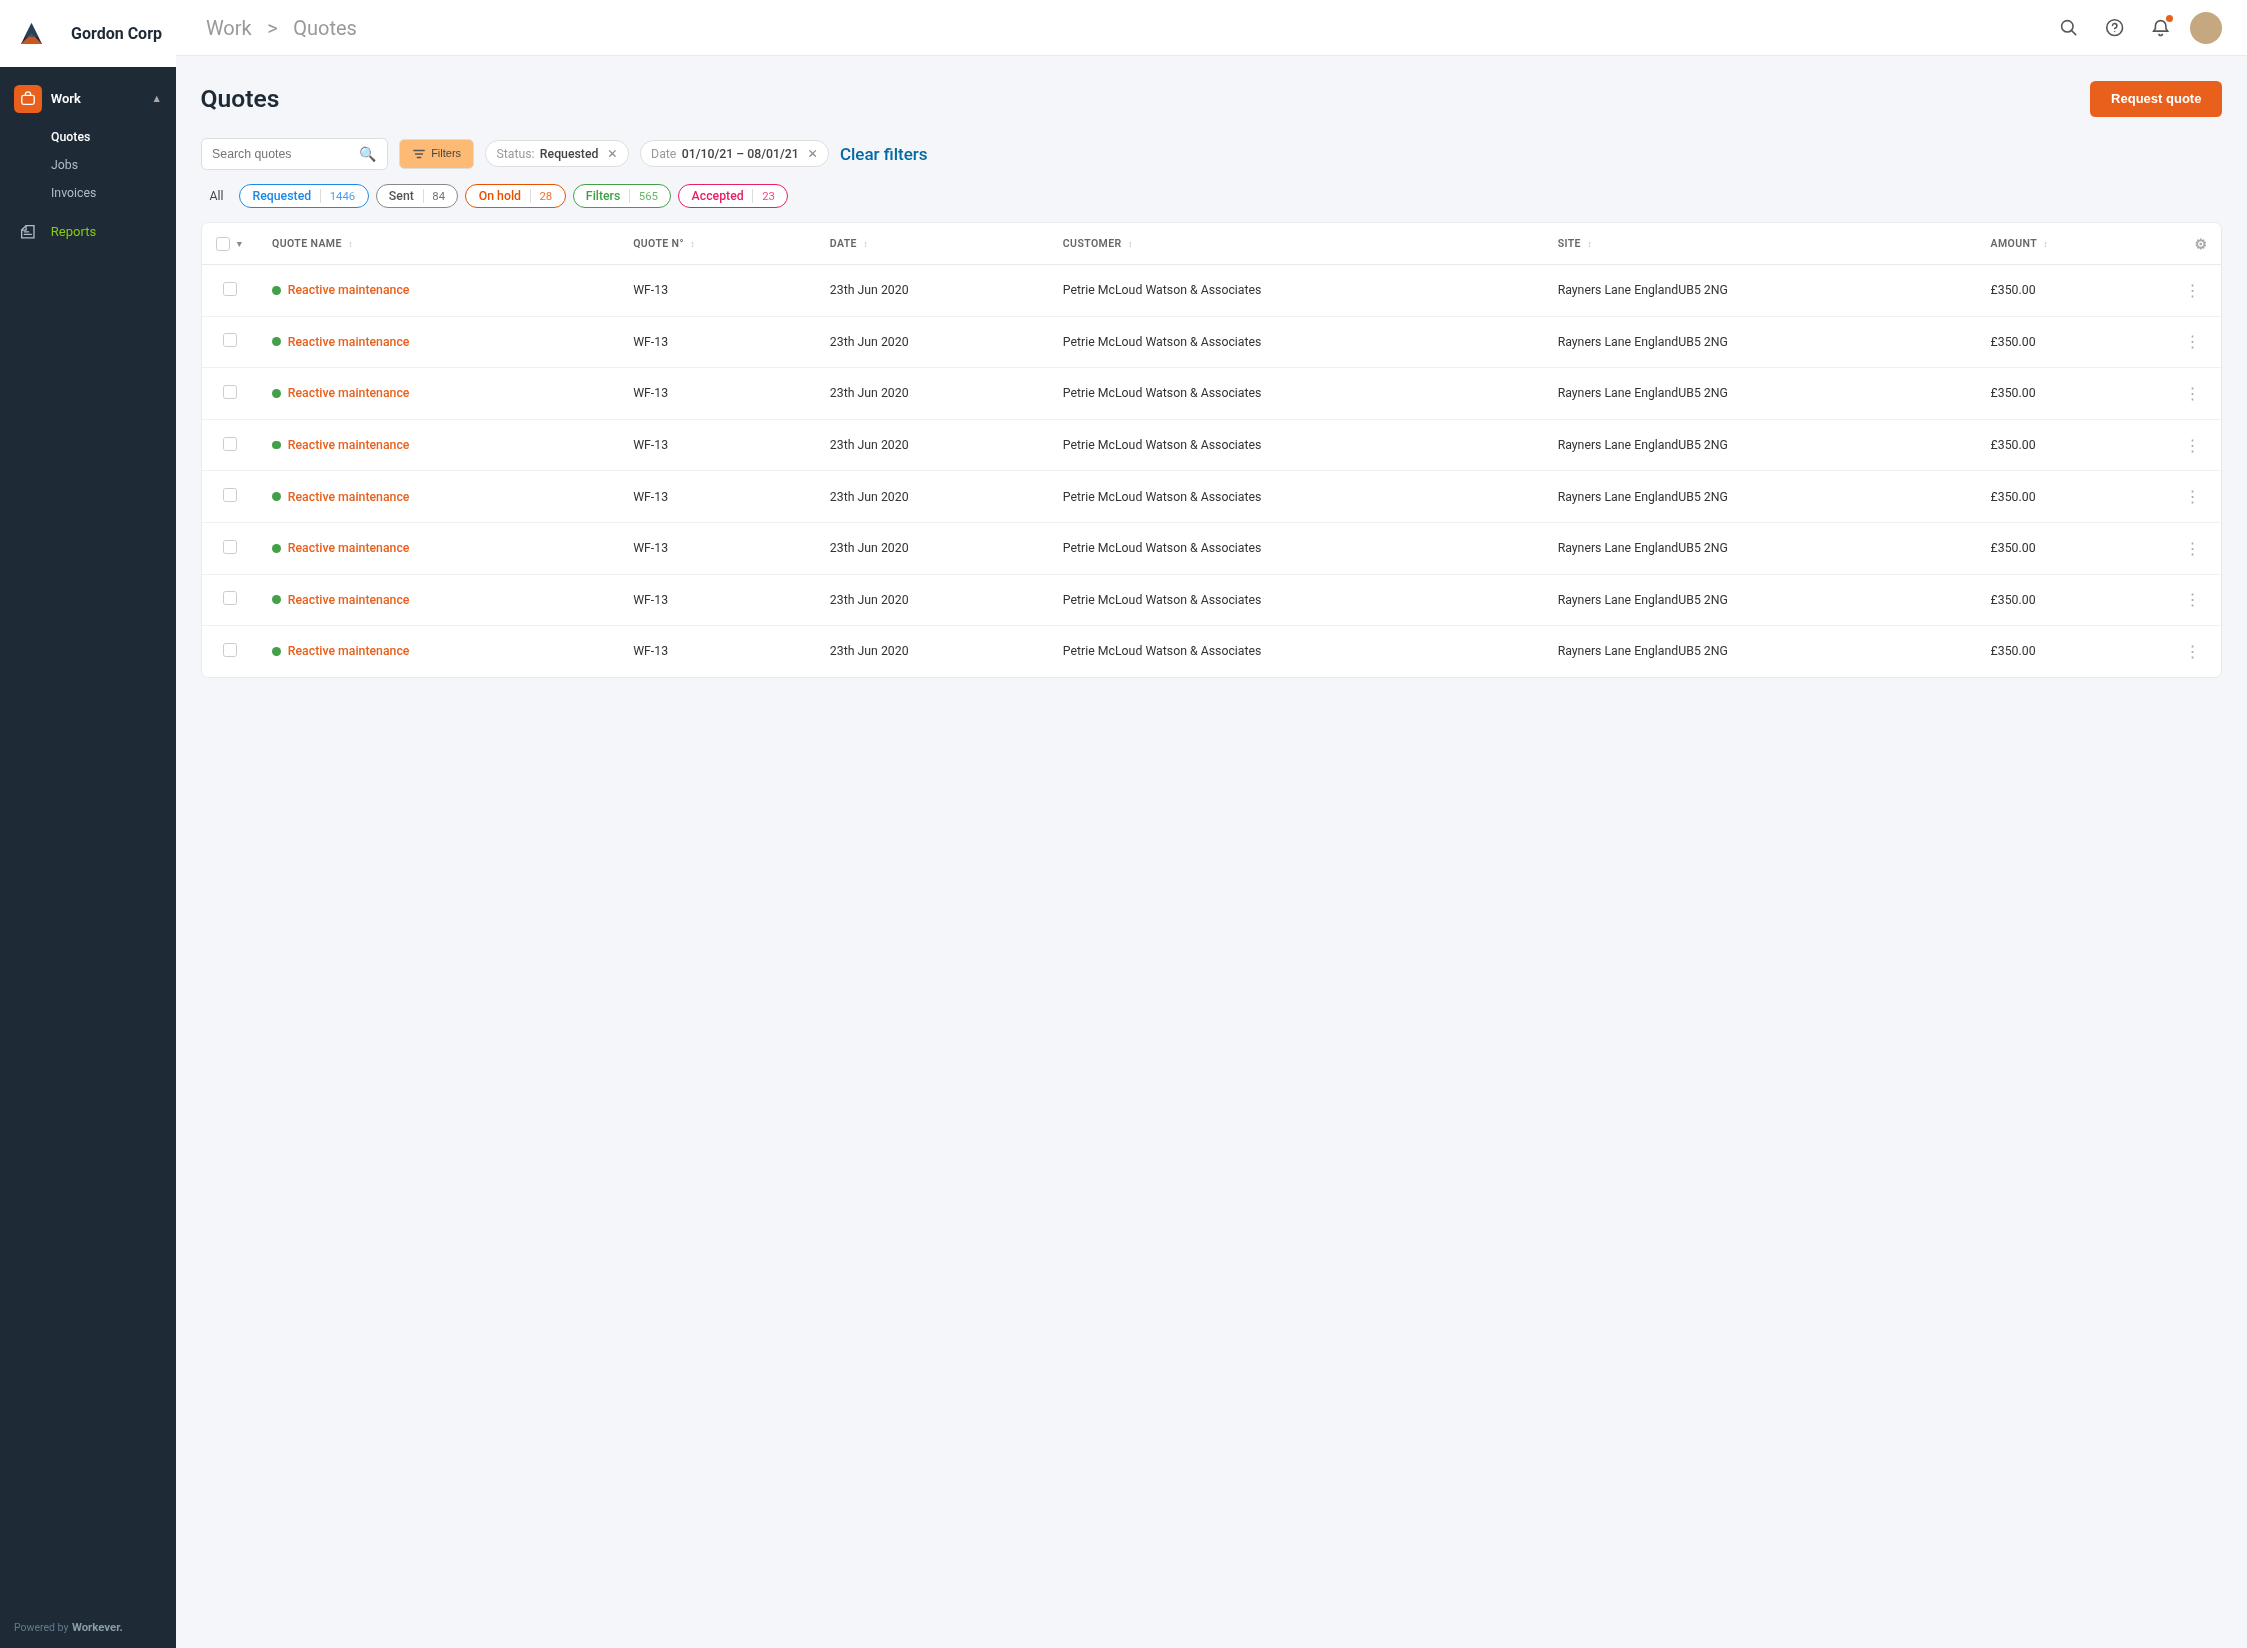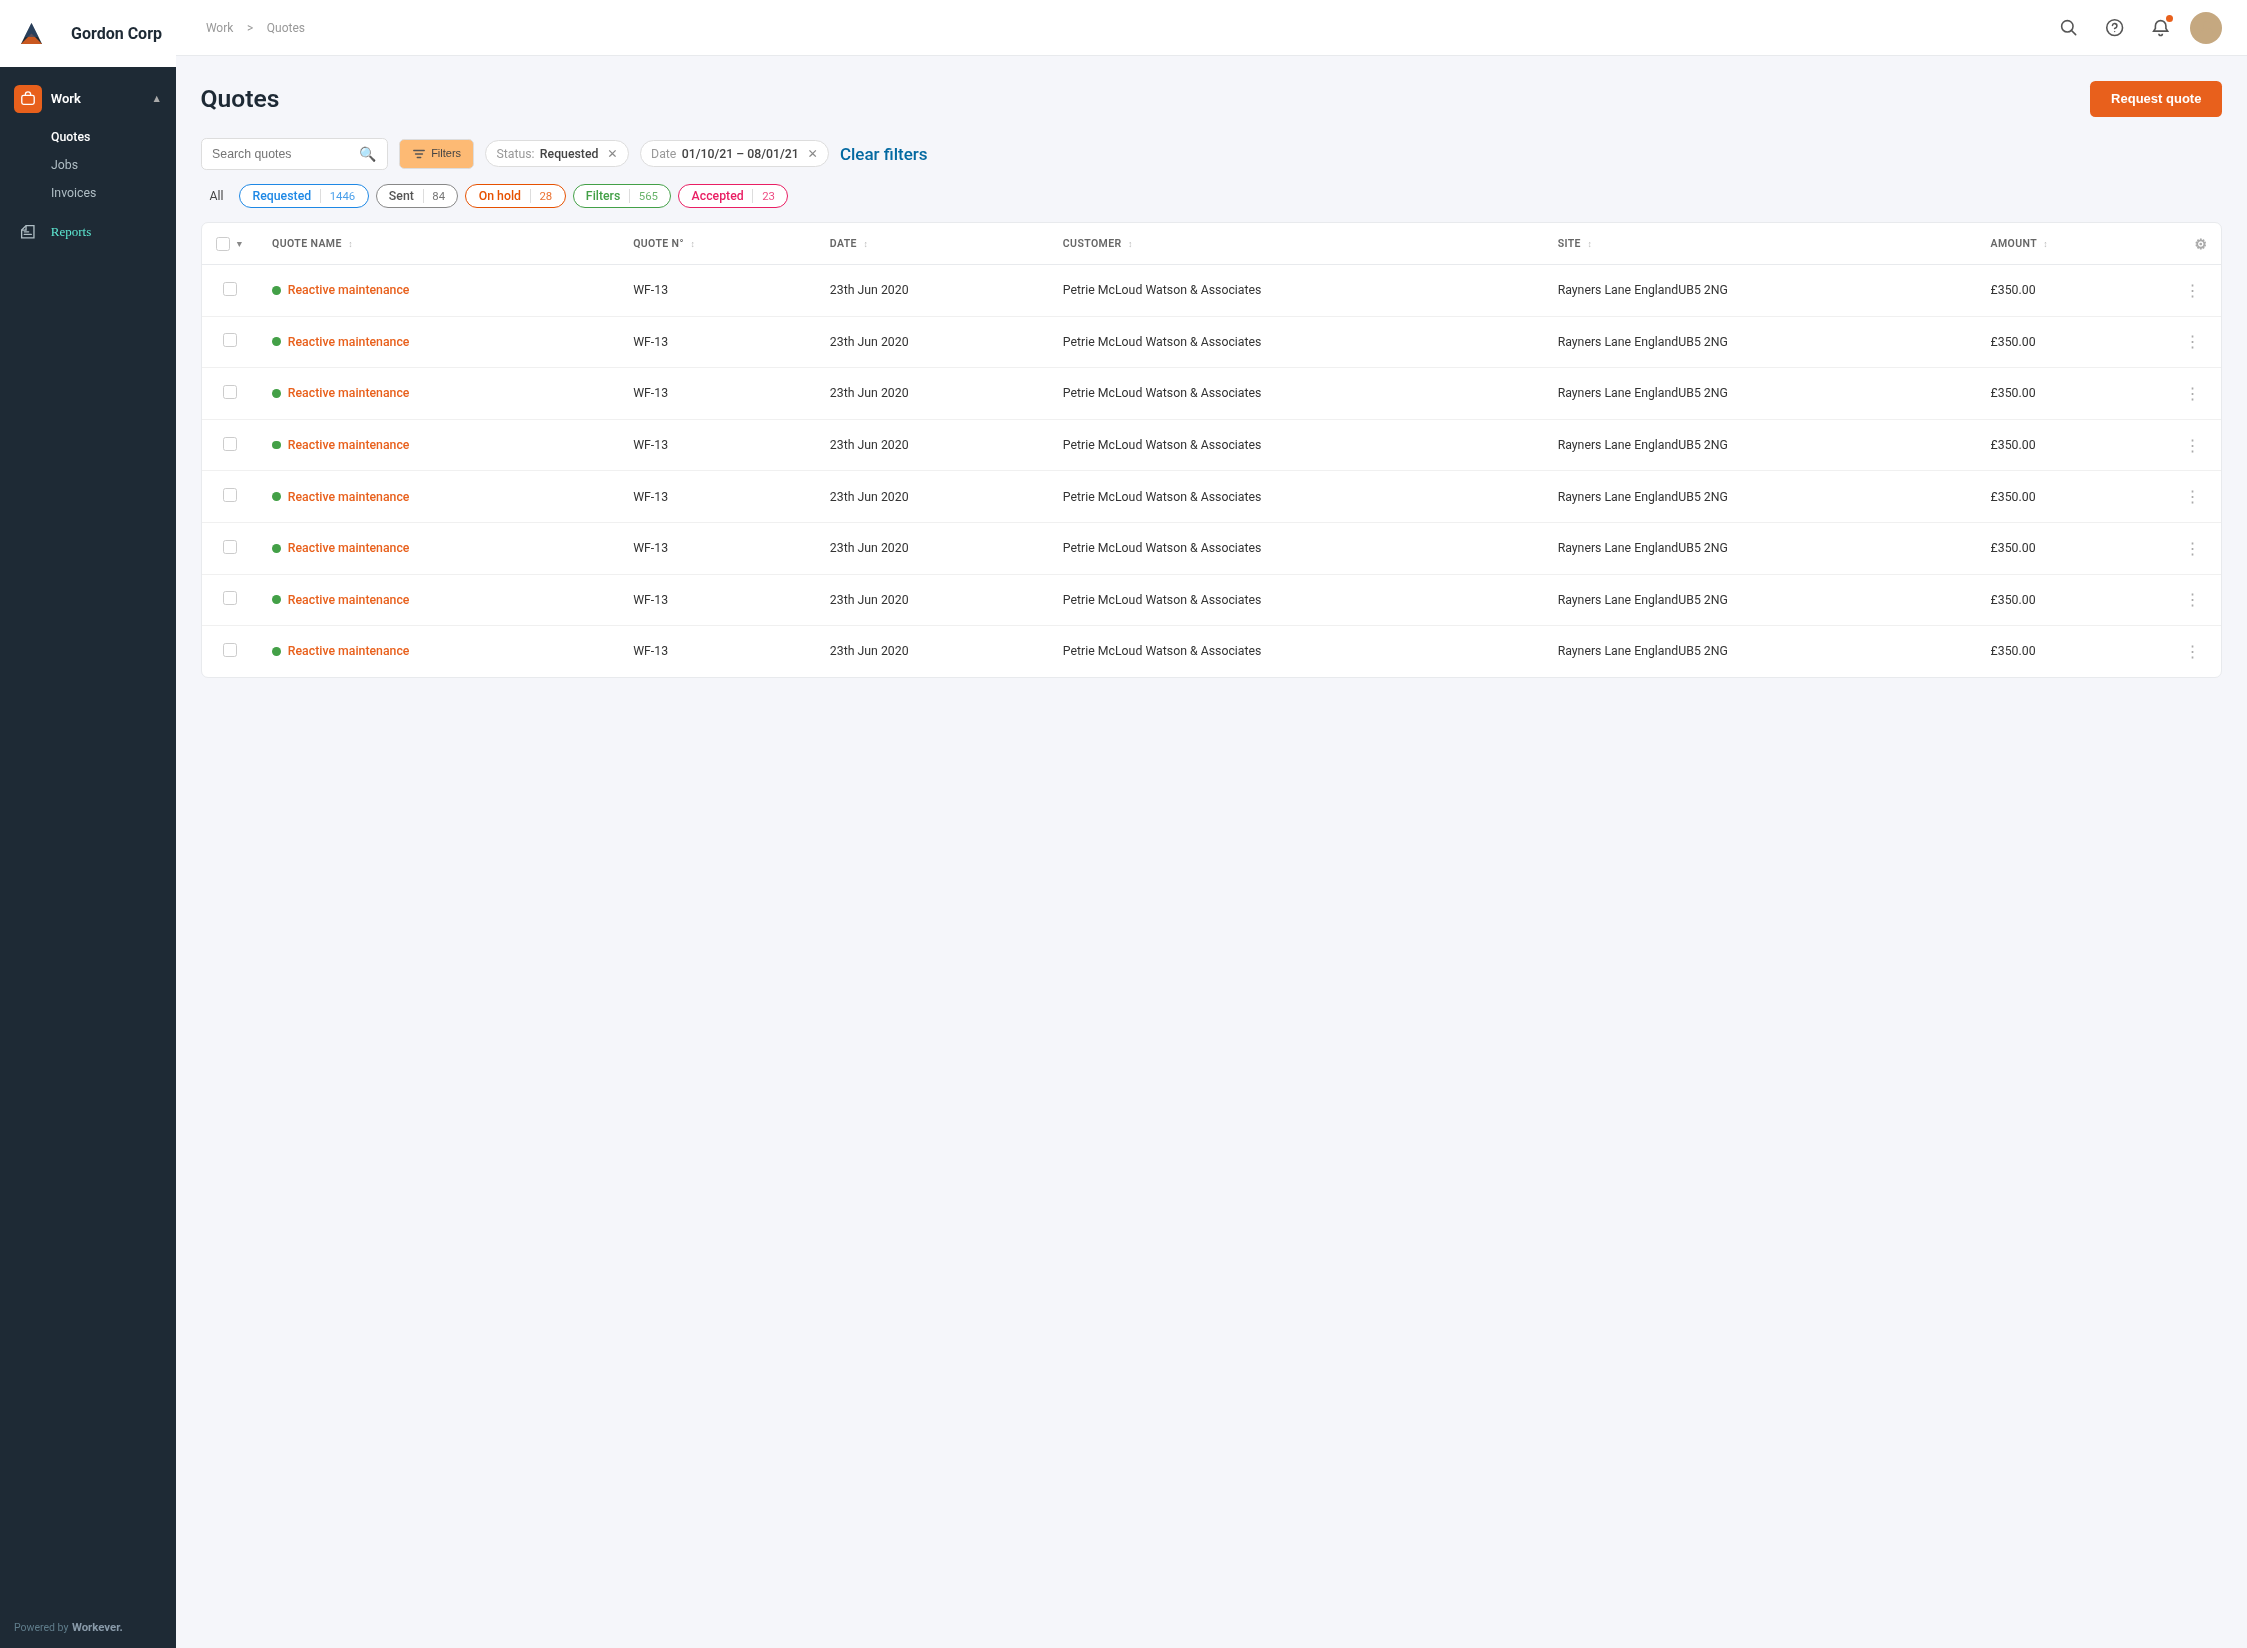--- a/index.html
+++ b/index.html
@@ -74,23 +74,22 @@
     .nav-sub-item.active {
       color: #fff;
       font-weight: 500;
     }
     .nav-reports {
       display: flex;
       align-items: center;
       gap: 8.8px;
       padding: 10.5px 14px;
       cursor: pointer;
-      color: #5eead4;
+      color: #84cc16;
       font-size: 13px;
-      font-family: Liberation Serif, serif;
     }
     .nav-reports-icon {
       width: 28px;
       height: 28px;
       display: flex;
       align-items: center;
       justify-content: center;
       font-size: 16px;
       color: #b0bec5;
     }
@@ -118,21 +117,21 @@
     .top-bar {
       background: #fff;
       border-bottom: 0.9px solid #e8eaed;
       padding: 0 24.6px;
       height: 56px;
       display: flex;
       align-items: center;
       justify-content: space-between;
     }
     .breadcrumb {
-      font-size: 12px;
+      font-size: 20px;
       color: #333;
     }
     .breadcrumb span { color: #999; margin: 0 5.3px; }
     .top-bar-actions {
       display: flex;
       align-items: center;
       gap: 14px;
     }
     .top-bar-icon {
       width: 32px;

